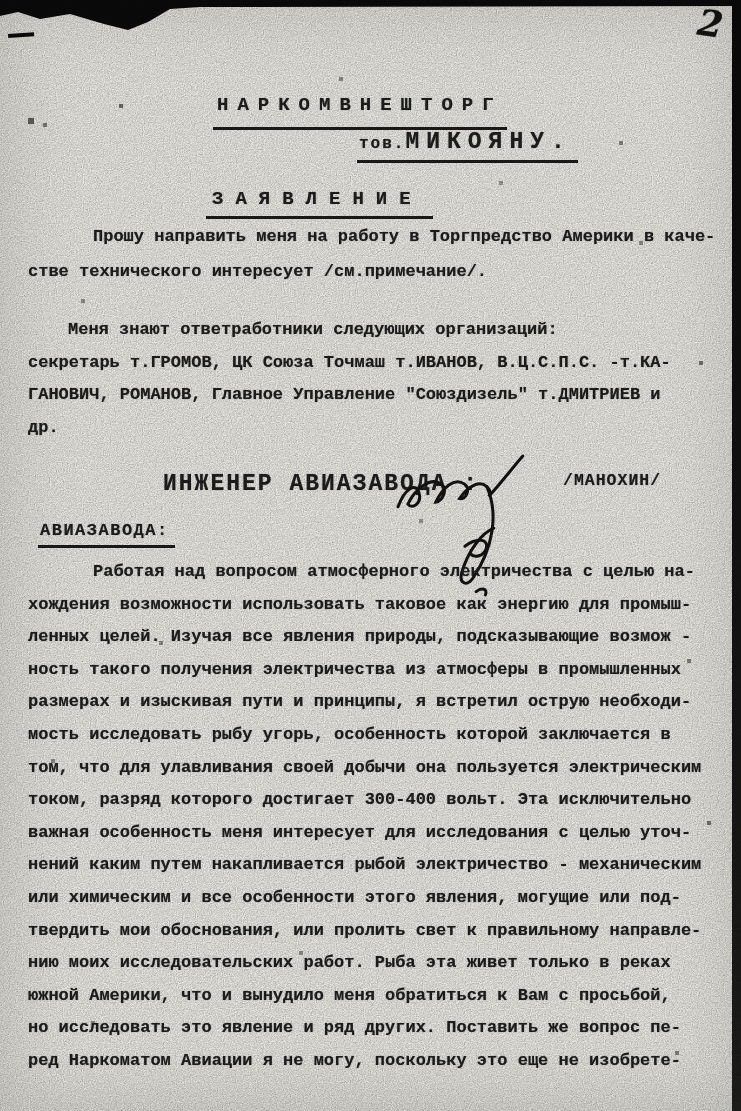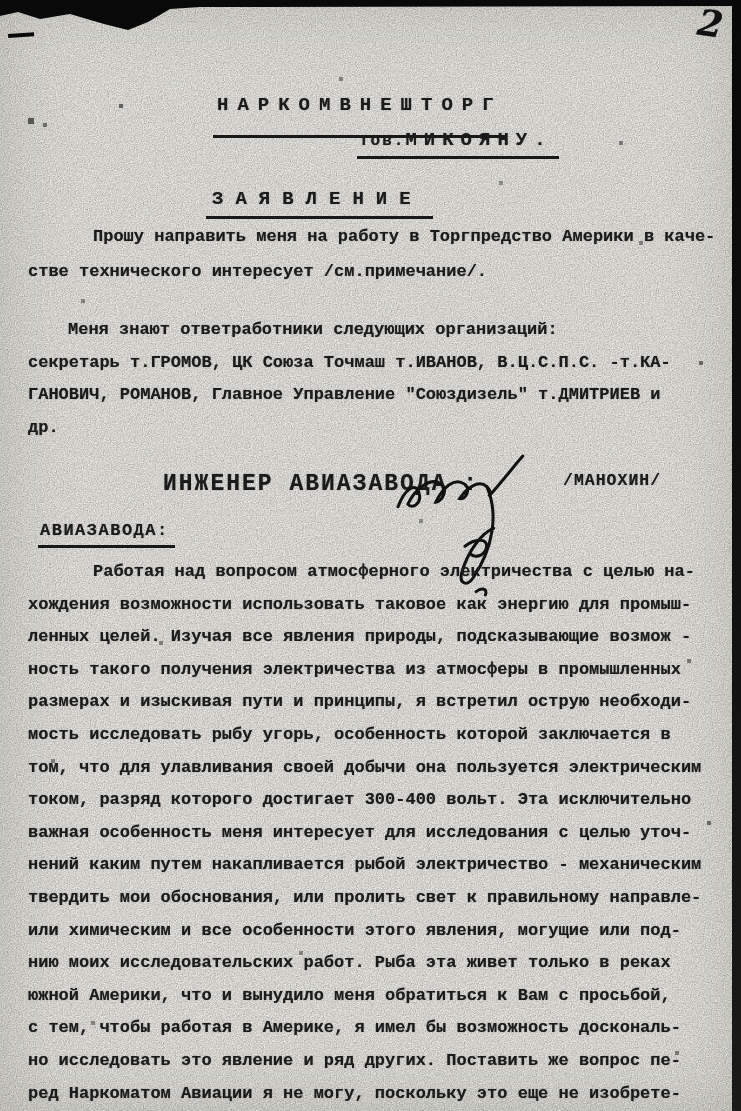--- a/index.html
+++ b/index.html
@@ -31,28 +31,28 @@
   
   .page-number{
     position:absolute;top:2px;left:698px;
     font-family:"DejaVu Serif",serif;font-style:italic;font-weight:bold;
     font-size:36px;transform:rotate(8deg);color:#141414;
   }
   
   .h-org{
     position:absolute;top:94px;left:213px;
     font-size:19px;letter-spacing:9px;
-    border-bottom:3px solid #1c1c1c;padding:0 4px 19px 4px;
+    border-bottom:3px solid #1c1c1c;padding:0 4px 11px 4px;
   }
   .h-recipient{
     position:absolute;top:129px;left:357px;
     border-bottom:3px solid #1c1c1c;padding:0 6px 5px 2px;
   }
   .h-recipient .prefix{font-size:16px;letter-spacing:2px;}
-  .h-recipient .name{font-size:19px;letter-spacing:7px;}
+  .h-recipient .name{font-size:23px;letter-spacing:7px;}
   .h-statement{
     position:absolute;top:188px;left:206px;
     font-size:19px;letter-spacing:12px;
     border-bottom:3px solid #1c1c1c;padding:0 10px 6px 6px;
   }
   .h-note{
     position:absolute;top:521px;left:38px;
     font-size:17px;letter-spacing:1.5px;
     border-bottom:3px solid #1c1c1c;padding:0 6px 5px 2px;
   }
@@ -117,25 +117,24 @@
     <div class="indent65">Работая над вопросом атмосферного электричества с целью на-</div>
     <div>хождения возможности использовать таковое как энергию для промыш-</div>
     <div>ленных целей. Изучая все явления природы, подсказывающие возмож -</div>
     <div>ность такого получения электричества из атмосферы в промышленных</div>
     <div>размерах и изыскивая пути и принципы, я встретил острую необходи-</div>
     <div>мость исследовать рыбу угорь, особенность которой заключается в</div>
     <div>том, что для улавливания своей добычи она пользуется электрическим</div>
     <div>током, разряд которого достигает 300-400 вольт. Эта исключительно</div>
     <div>важная особенность меня интересует для исследования с целью уточ-</div>
     <div>нений каким путем накапливается рыбой электричество - механическим</div>
+    <div>или химическим и все особенности этого явления, могущие или под-</div>
     <div>твердить мои обоснования, или пролить свет к правильному направле-</div>
-    <div>или химическим и все особенности этого явления, могущие или под-</div>
     <div>нию моих исследовательских работ. Рыба эта живет только в реках</div>
     <div>южной Америки, что и вынудило меня обратиться к Вам с просьбой,</div>
-    <div>с тем, чтобы работая в Америке, я имел бы возможность доскональ-</div>
     <div>но исследовать это явление и ряд других. Поставить же вопрос пе-</div>
     <div>ред Наркоматом Авиации я не могу, поскольку это еще не изобрете-</div>
   </div>
 
   <svg class="noise" width="741" height="1111">
     <filter id="grain">
         <feTurbulence type="fractalNoise" baseFrequency="0.85" numOctaves="2" stitchTiles="stitch"></feTurbulence>
       <feColorMatrix type="matrix" values="0 0 0 0 0  0 0 0 0 0  0 0 0 0 0  0.55 0.55 0.55 0 -0.62"></feColorMatrix>
     </filter>
     <rect width="741" height="1111" filter="url(#grain)" opacity="0.5"></rect>

